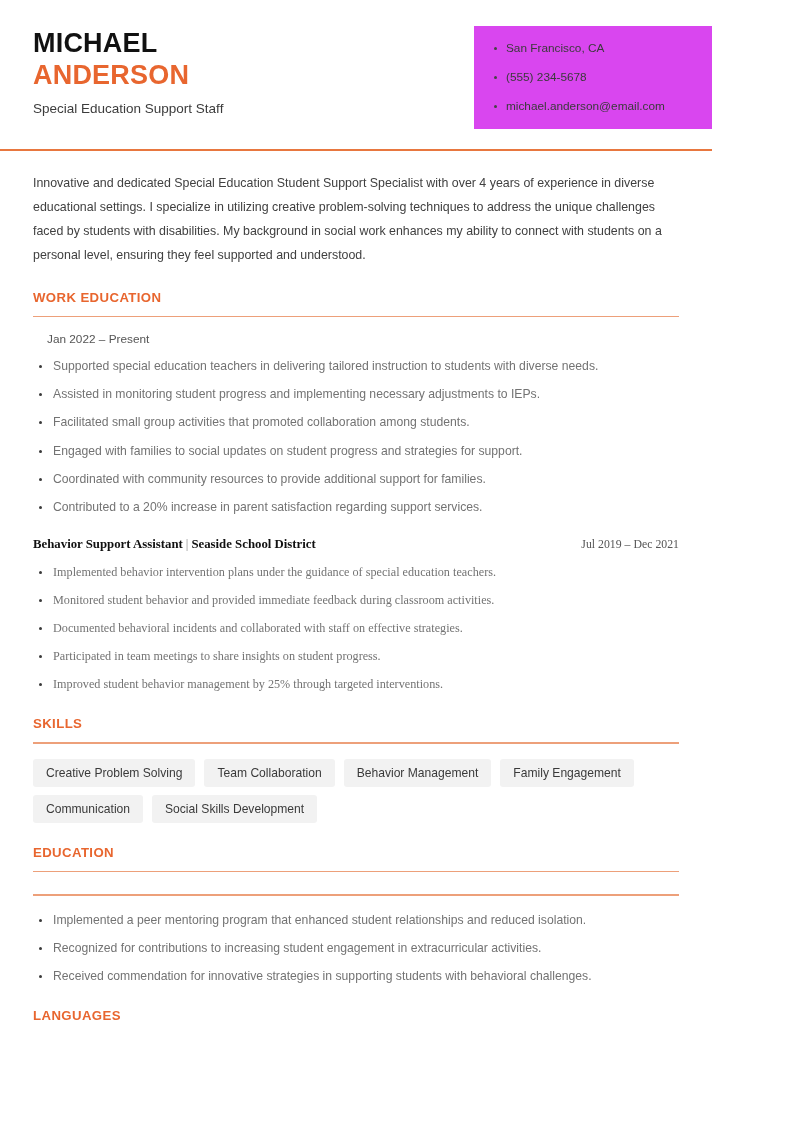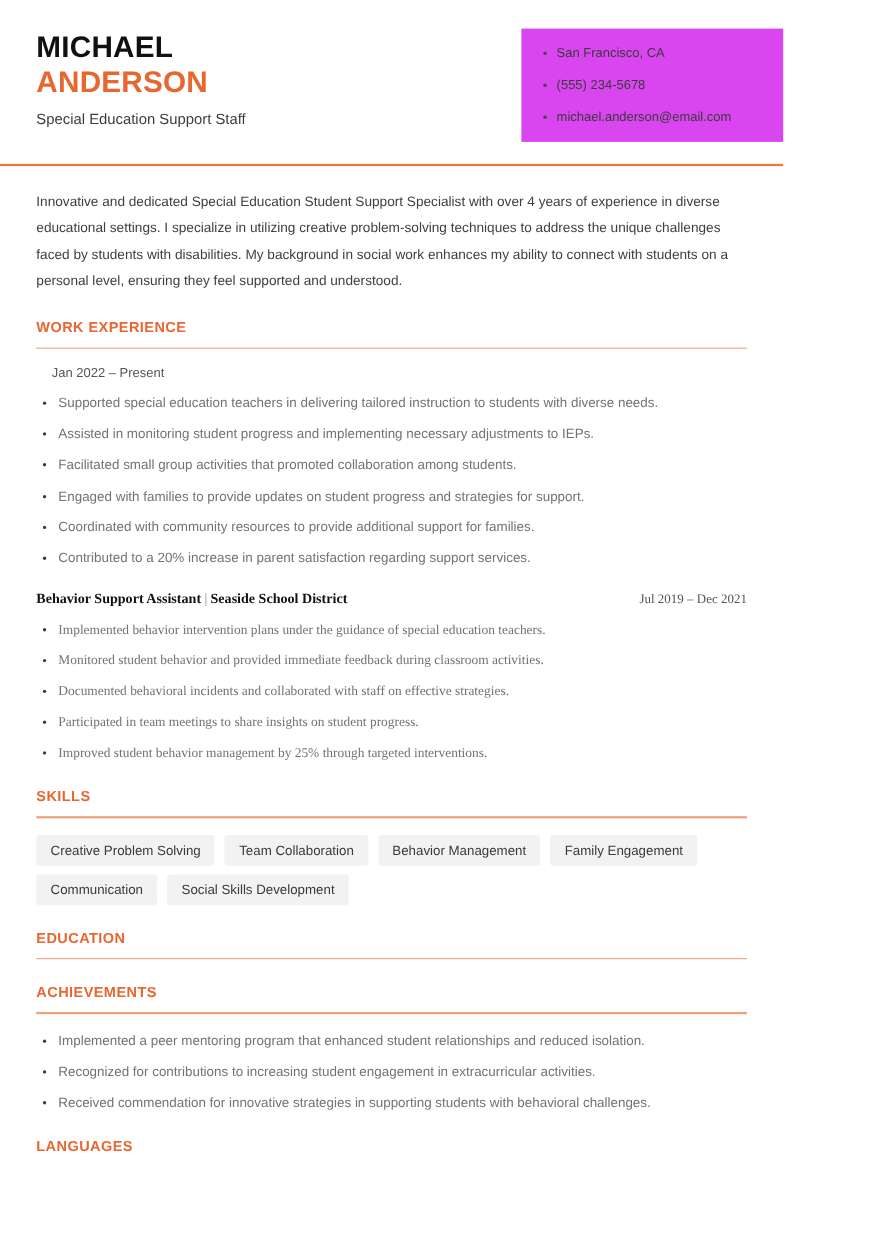--- a/index.html
+++ b/index.html
@@ -233,32 +233,32 @@
 
     </div>
   </div>
   <div class="header-rule"></div>
 
   <div class="content">
 
     <div class="summary">Innovative and dedicated Special Education Student Support Specialist with over 4 years of experience in diverse educational settings. I specialize in utilizing creative problem-solving techniques to address the unique challenges faced by students with disabilities. My background in social work enhances my ability to connect with students on a personal level, ensuring they feel supported and understood.</div>
 
     <div class="section">
-      <div class="section-title">WORK EXPERIENCE</div>
+      <div class="section-title">WORK EDUCATION</div>
       <div class="section-rule"></div>
 
       <div class="entry">
         <div class="entry-head">
           <div class="entry-date">Jan 2022 – Present</div>
         </div>
         <ul class="bullets">
           <li>Supported special education teachers in delivering tailored instruction to students with diverse needs.</li>
           <li>Assisted in monitoring student progress and implementing necessary adjustments to IEPs.</li>
           <li>Facilitated small group activities that promoted collaboration among students.</li>
-          <li>Engaged with families to provide updates on student progress and strategies for support.</li>
+          <li>Engaged with families to social updates on student progress and strategies for support.</li>
           <li>Coordinated with community resources to provide additional support for families.</li>
           <li>Contributed to a 20% increase in parent satisfaction regarding support services.</li>
         </ul>
       </div>
 
       <div class="entry" style="margin-top:20px;font-family:Liberation Serif, serif;">
         <div class="entry-head">
           <div class="entry-title">
             <span>Behavior Support Assistant</span><span class="entry-sep">|</span><span>Seaside School District</span>
           </div>
@@ -286,21 +286,20 @@
         <span class="tag">Social Skills Development</span>
       </div>
     </div>
 
     <div class="section">
       <div class="section-title">EDUCATION</div>
       <div class="section-rule"></div>
     </div>
 
     <div class="section">
-      <div class="section-title">ACHIEVEMENTS</div>
       <div class="section-rule"></div>
       <ul class="bullets" style="margin-top:16px;">
         <li>Implemented a peer mentoring program that enhanced student relationships and reduced isolation.</li>
         <li>Recognized for contributions to increasing student engagement in extracurricular activities.</li>
         <li>Received commendation for innovative strategies in supporting students with behavioral challenges.</li>
       </ul>
     </div>
 
     <div class="section">
       <div class="section-title">LANGUAGES</div>

